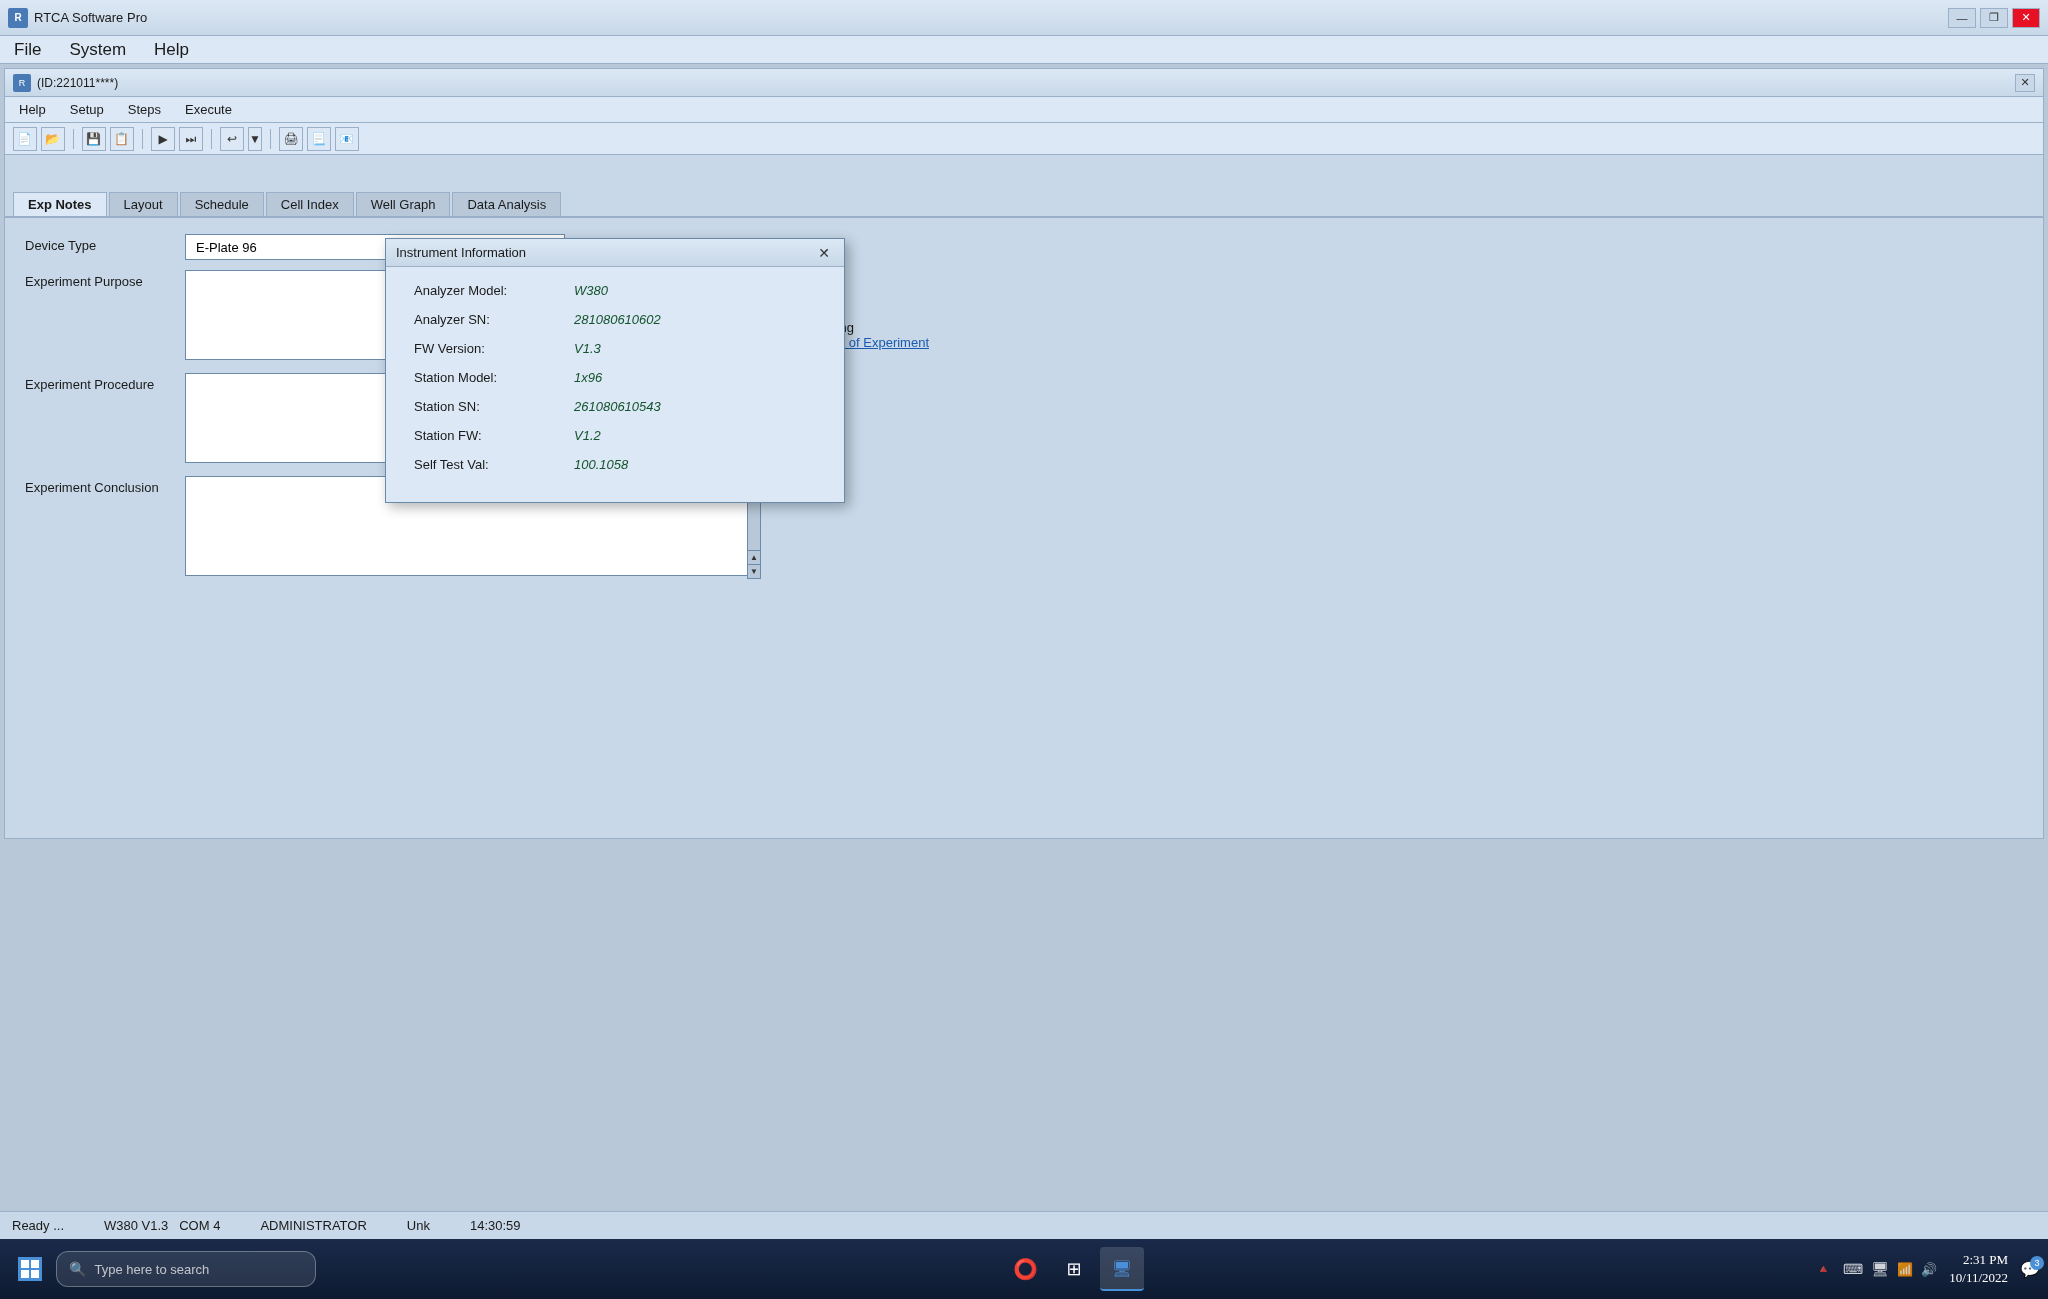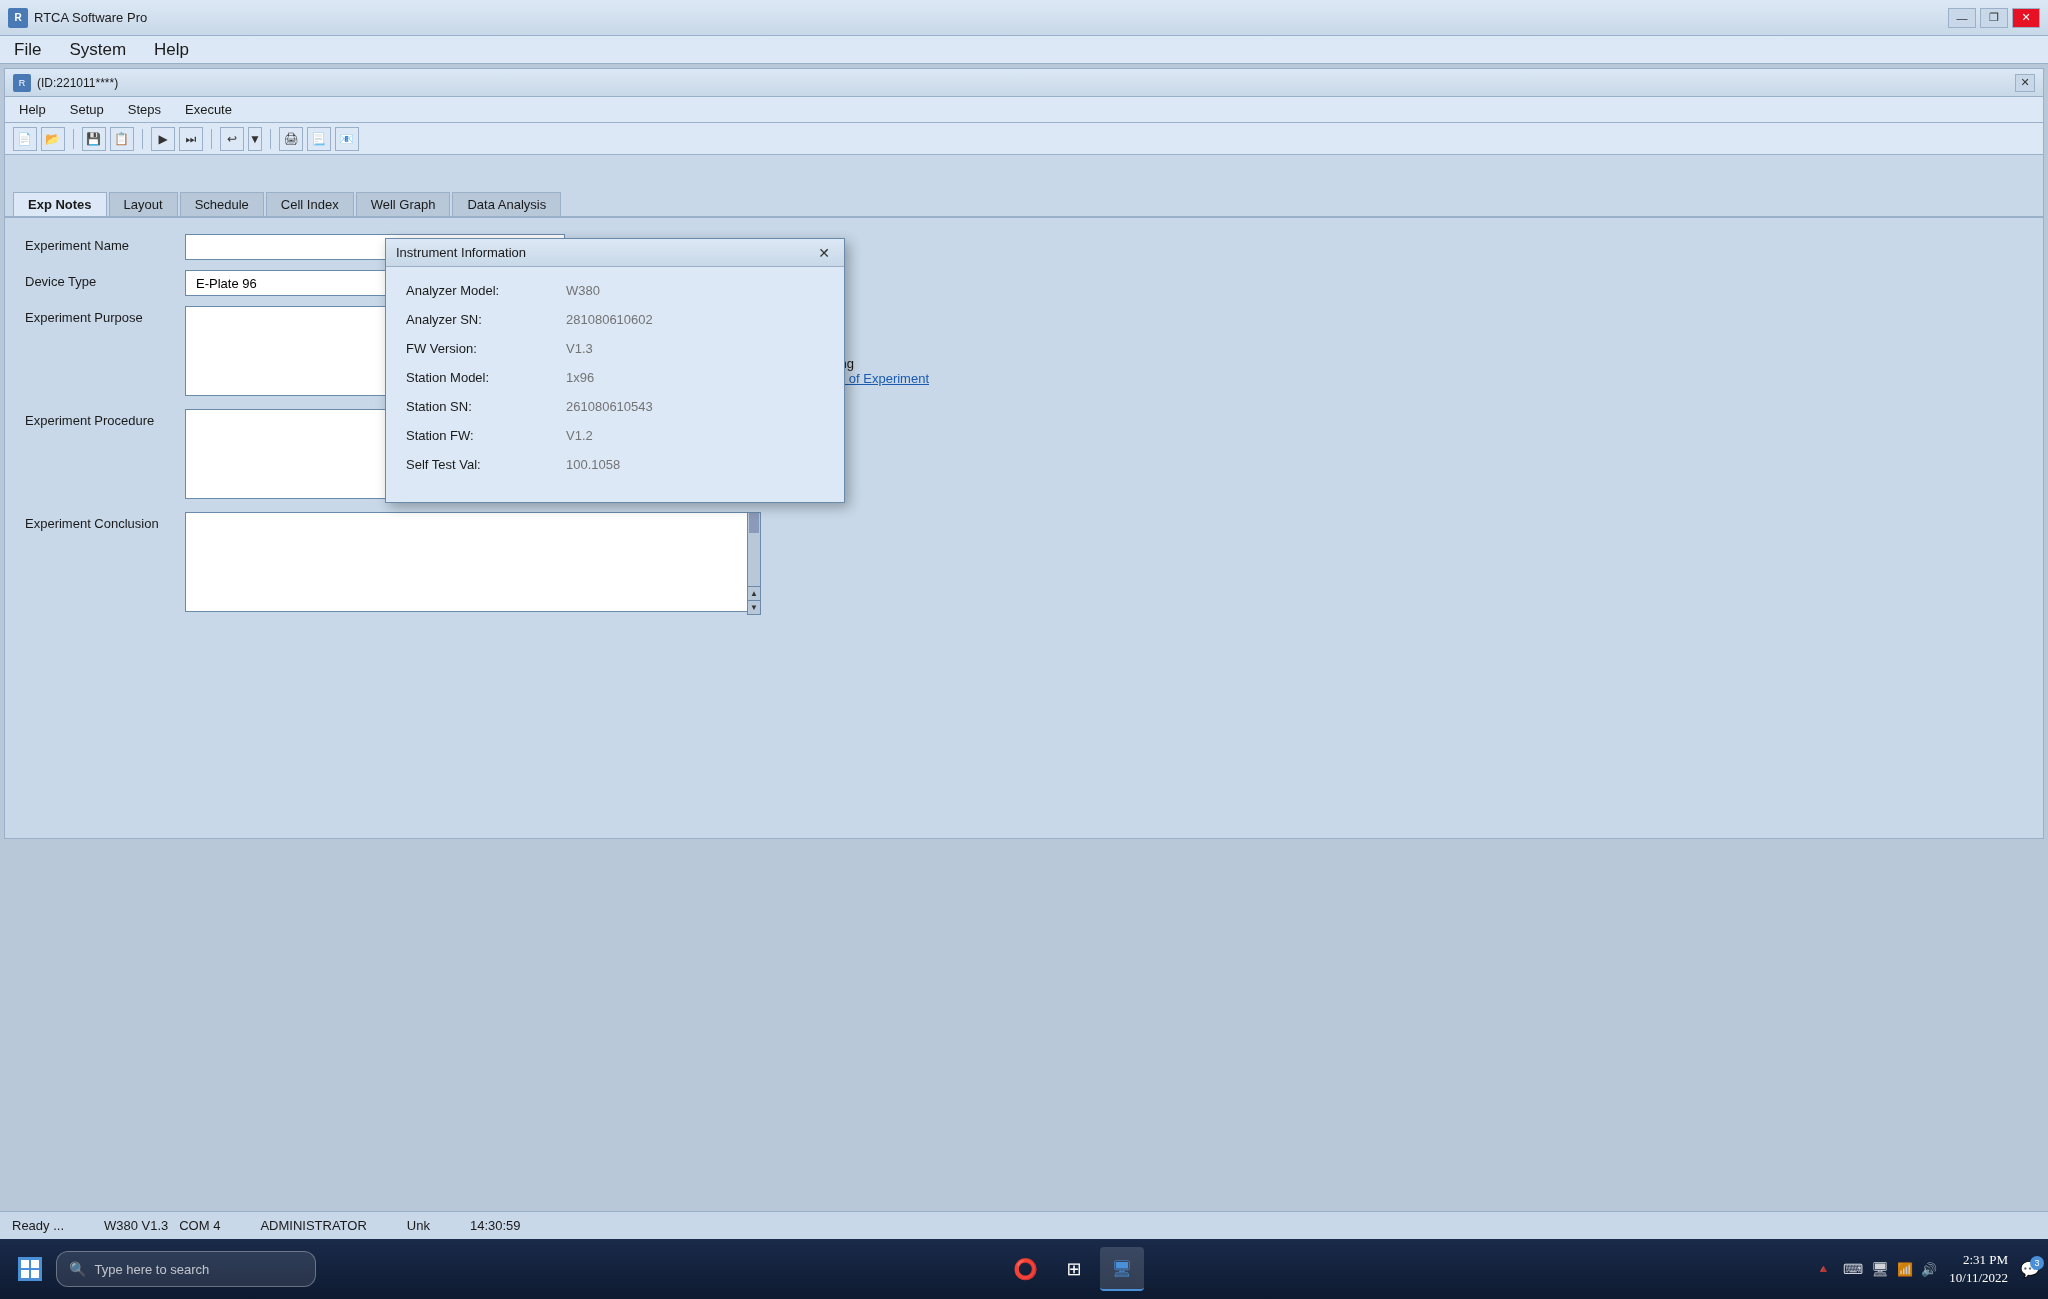--- a/index.html
+++ b/index.html
@@ -237,35 +237,37 @@
       font-size: 13px;
       color: #1a1a1a;
     }
     .dialog-close-btn {
       width: 20px; height: 18px;
       display:flex; align-items:center; justify-content:center;
       cursor:pointer; font-size:14px; color:#333;
     }
     .dialog-content {
       padding: 16px 20px;
+      margin-left: 8px;
     }
     .dialog-row {
       display: flex;
       align-items: center;
       margin-bottom: 14px;
     }
     .dialog-label {
       width: 160px;
       font-size: 13px;
       color: #1a1a1a;
       font-weight: 500;
     }
     .dialog-value {
       font-size: 13px;
-      color: #737373;
+      color: #14532d;
+      font-style: italic;
     }
 
     
     .status-bar {
       position: absolute;
       bottom: 60px;
       left: 0; right: 0;
       height: 28px;
       background: #c8d8e8;
       border-top: 1px solid #9ab0c8;
@@ -464,24 +466,20 @@
     <div class="tab active">Exp Notes</div>
     <div class="tab">Layout</div>
     <div class="tab">Schedule</div>
     <div class="tab">Cell Index</div>
     <div class="tab">Well Graph</div>
     <div class="tab">Data Analysis</div>
   </div>
 
   <div class="content-area" style="min-height: 620px; position: relative;">
 
-    <div class="form-row">
-      <span class="form-label">Experiment Name</span>
-      <input class="form-input" type="text" value="" style="">
-    </div>
 
 
     <div class="form-row">
       <span class="form-label">Device Type</span>
       <select class="form-select">
         <option>E-Plate 96</option>
       </select>
     </div>
 
     <div class="form-row">

